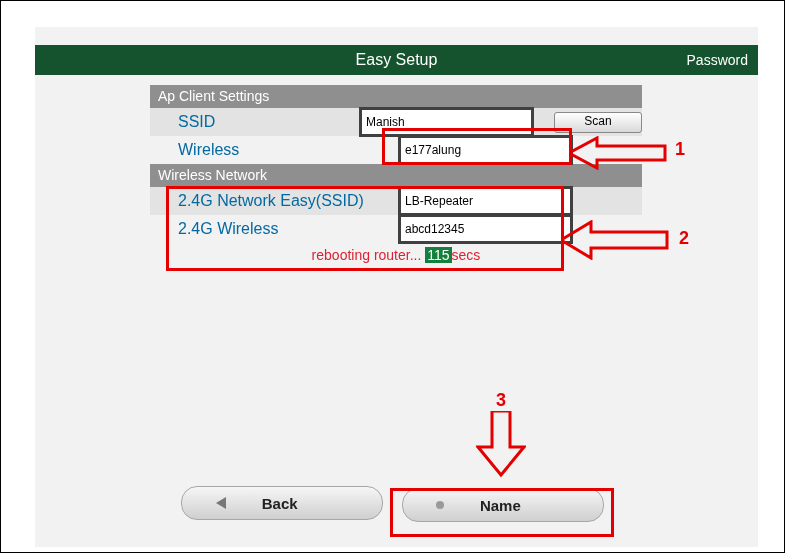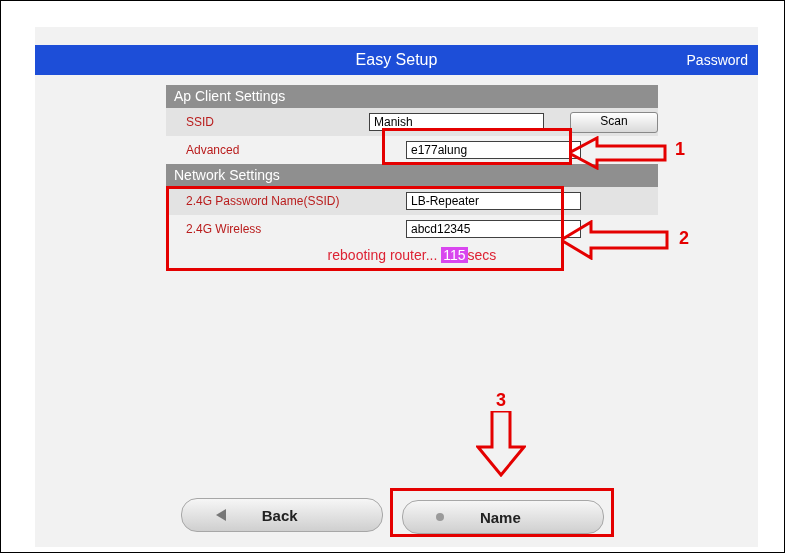--- a/index.html
+++ b/index.html
@@ -1,32 +1,32 @@
 <!DOCTYPE html>
 <html><head>
 <meta charset="utf-8">
 <style>
 html,body{margin:0;padding:0;font-family:Arial,Helvetica,sans-serif;font-size:13px;background:#fff}
 .page{width:785px;height:553px;position:relative;box-sizing:border-box;border:1px solid #000}
 .gray-bg{position:absolute;left:34px;top:26px;width:723px;height:520px;background:#f2f2f2}
-.blue-bar{position:absolute;left:34px;top:44px;width:723px;height:30px;background:#1d4ed8;color:#fff}
+.blue-bar{position:absolute;left:34px;top:44px;width:723px;height:30px;background:#14532d;color:#fff}
 .blue-title{position:absolute;left:0;right:0;text-align:center;top:6px;font-size:16px}
 .adv{position:absolute;right:10px;top:7px;font-size:14px;cursor:pointer}
-.panel{position:absolute;left:165px;top:84px;width:492px}
+.panel{position:absolute;left:149px;top:84px;width:492px}
 .sec-head{background:#8f8f8f;color:#fff;font-size:14px;padding:3px 8px;height:17px;line-height:17px}
 .row{height:28px;line-height:28px;display:flex;align-items:center}
 .row.alt{background:#e3e3e3}
-.row .lbl{width:220px;padding-left:20px;color:#b91c1c;font-size:12px}
+.row .lbl{width:220px;padding-left:28px;color:#0369a1;font-size:16px}
 .row .fld{flex:1;display:flex;align-items:center}
-.txt{width:175px;height:18px;border:1px solid #404040;background:#fff;font-size:12px;padding:0 4px;box-sizing:border-box}
-.scan-btn{width:86px;height:19px;margin-left:26px;border:1px solid #888;border-radius:3px;background:linear-gradient(#fff,#d9d9d9);font-size:12px;text-align:center;line-height:17px;cursor:pointer}
+.txt{width:175px;height:18px;border:3px solid #404040;background:#fff;font-size:12px;padding:12px 4px;box-sizing:border-box}
+.scan-btn{width:86px;height:19px;margin-left:20px;border:1px solid #888;border-radius:3px;background:linear-gradient(#fff,#d9d9d9);font-size:12px;text-align:center;line-height:17px;cursor:pointer}
 .reboot-row{text-align:center;color:#d23;font-size:14px;padding:4px 0 6px;height:20px}
-.reboot-row .cnt{background:#d946ef;color:#fff;padding:0 2px}
+.reboot-row .cnt{background:#15803d;color:#fff;padding:0 2px}
 .btn-row{position:absolute;left:0;right:0;bottom:18px;text-align:center}
-.oval{display:inline-flex;align-items:center;justify-content:center;width:200px;height:32px;border-radius:16px;background:linear-gradient(#f6f6f6,#cfcfcf);border:1px solid #a7a7a7;font-weight:bold;font-size:15px;margin:0 8px;cursor:pointer;color:#222}
+.oval{display:inline-flex;align-items:center;justify-content:center;width:200px;height:32px;border-radius:16px;background:linear-gradient(#f6f6f6,#cfcfcf);border:1px solid #a7a7a7;font-weight:bold;font-size:15px;margin:12px 8px;cursor:pointer;color:#222}
 .oval .dot{width:8px;height:8px;border-radius:50%;background:#9a9a9a;margin-right:36px;margin-left:-50px}
 .oval .arrow-l{width:0;height:0;border-top:6px solid transparent;border-bottom:6px solid transparent;border-right:10px solid #777;margin-right:36px;margin-left:-50px}
 
 .anno{position:absolute;border:3px solid #e40000;box-sizing:border-box}
 .anno-label{position:absolute;color:#e40000;font-weight:bold;font-size:18px}
 .arrow-svg{position:absolute}
 </style>
 </head>
 <body>
 
@@ -41,29 +41,29 @@
   <div class="panel">
     <div class="sec-head">Ap Client Settings</div>
     <div class="row alt">
       <div class="lbl">SSID</div>
       <div class="fld">
         <input class="txt" value="Manish" style="">
         <div class="scan-btn">Scan</div>
       </div>
     </div>
     <div class="row">
-      <div class="lbl">Advanced</div>
+      <div class="lbl">Wireless</div>
       <div class="fld">
         <input class="txt" value="e177alung" style="">
       </div>
     </div>
 
-    <div class="sec-head">Network Settings</div>
+    <div class="sec-head">Wireless Network</div>
     <div class="row alt">
-      <div class="lbl">2.4G Password Name(SSID)</div>
+      <div class="lbl">2.4G Network Easy(SSID)</div>
       <div class="fld">
         <input class="txt" value="LB-Repeater" style="">
       </div>
     </div>
     <div class="row">
       <div class="lbl">2.4G Wireless</div>
       <div class="fld">
         <input class="txt" value="abcd12345" style="">
       </div>
     </div>

